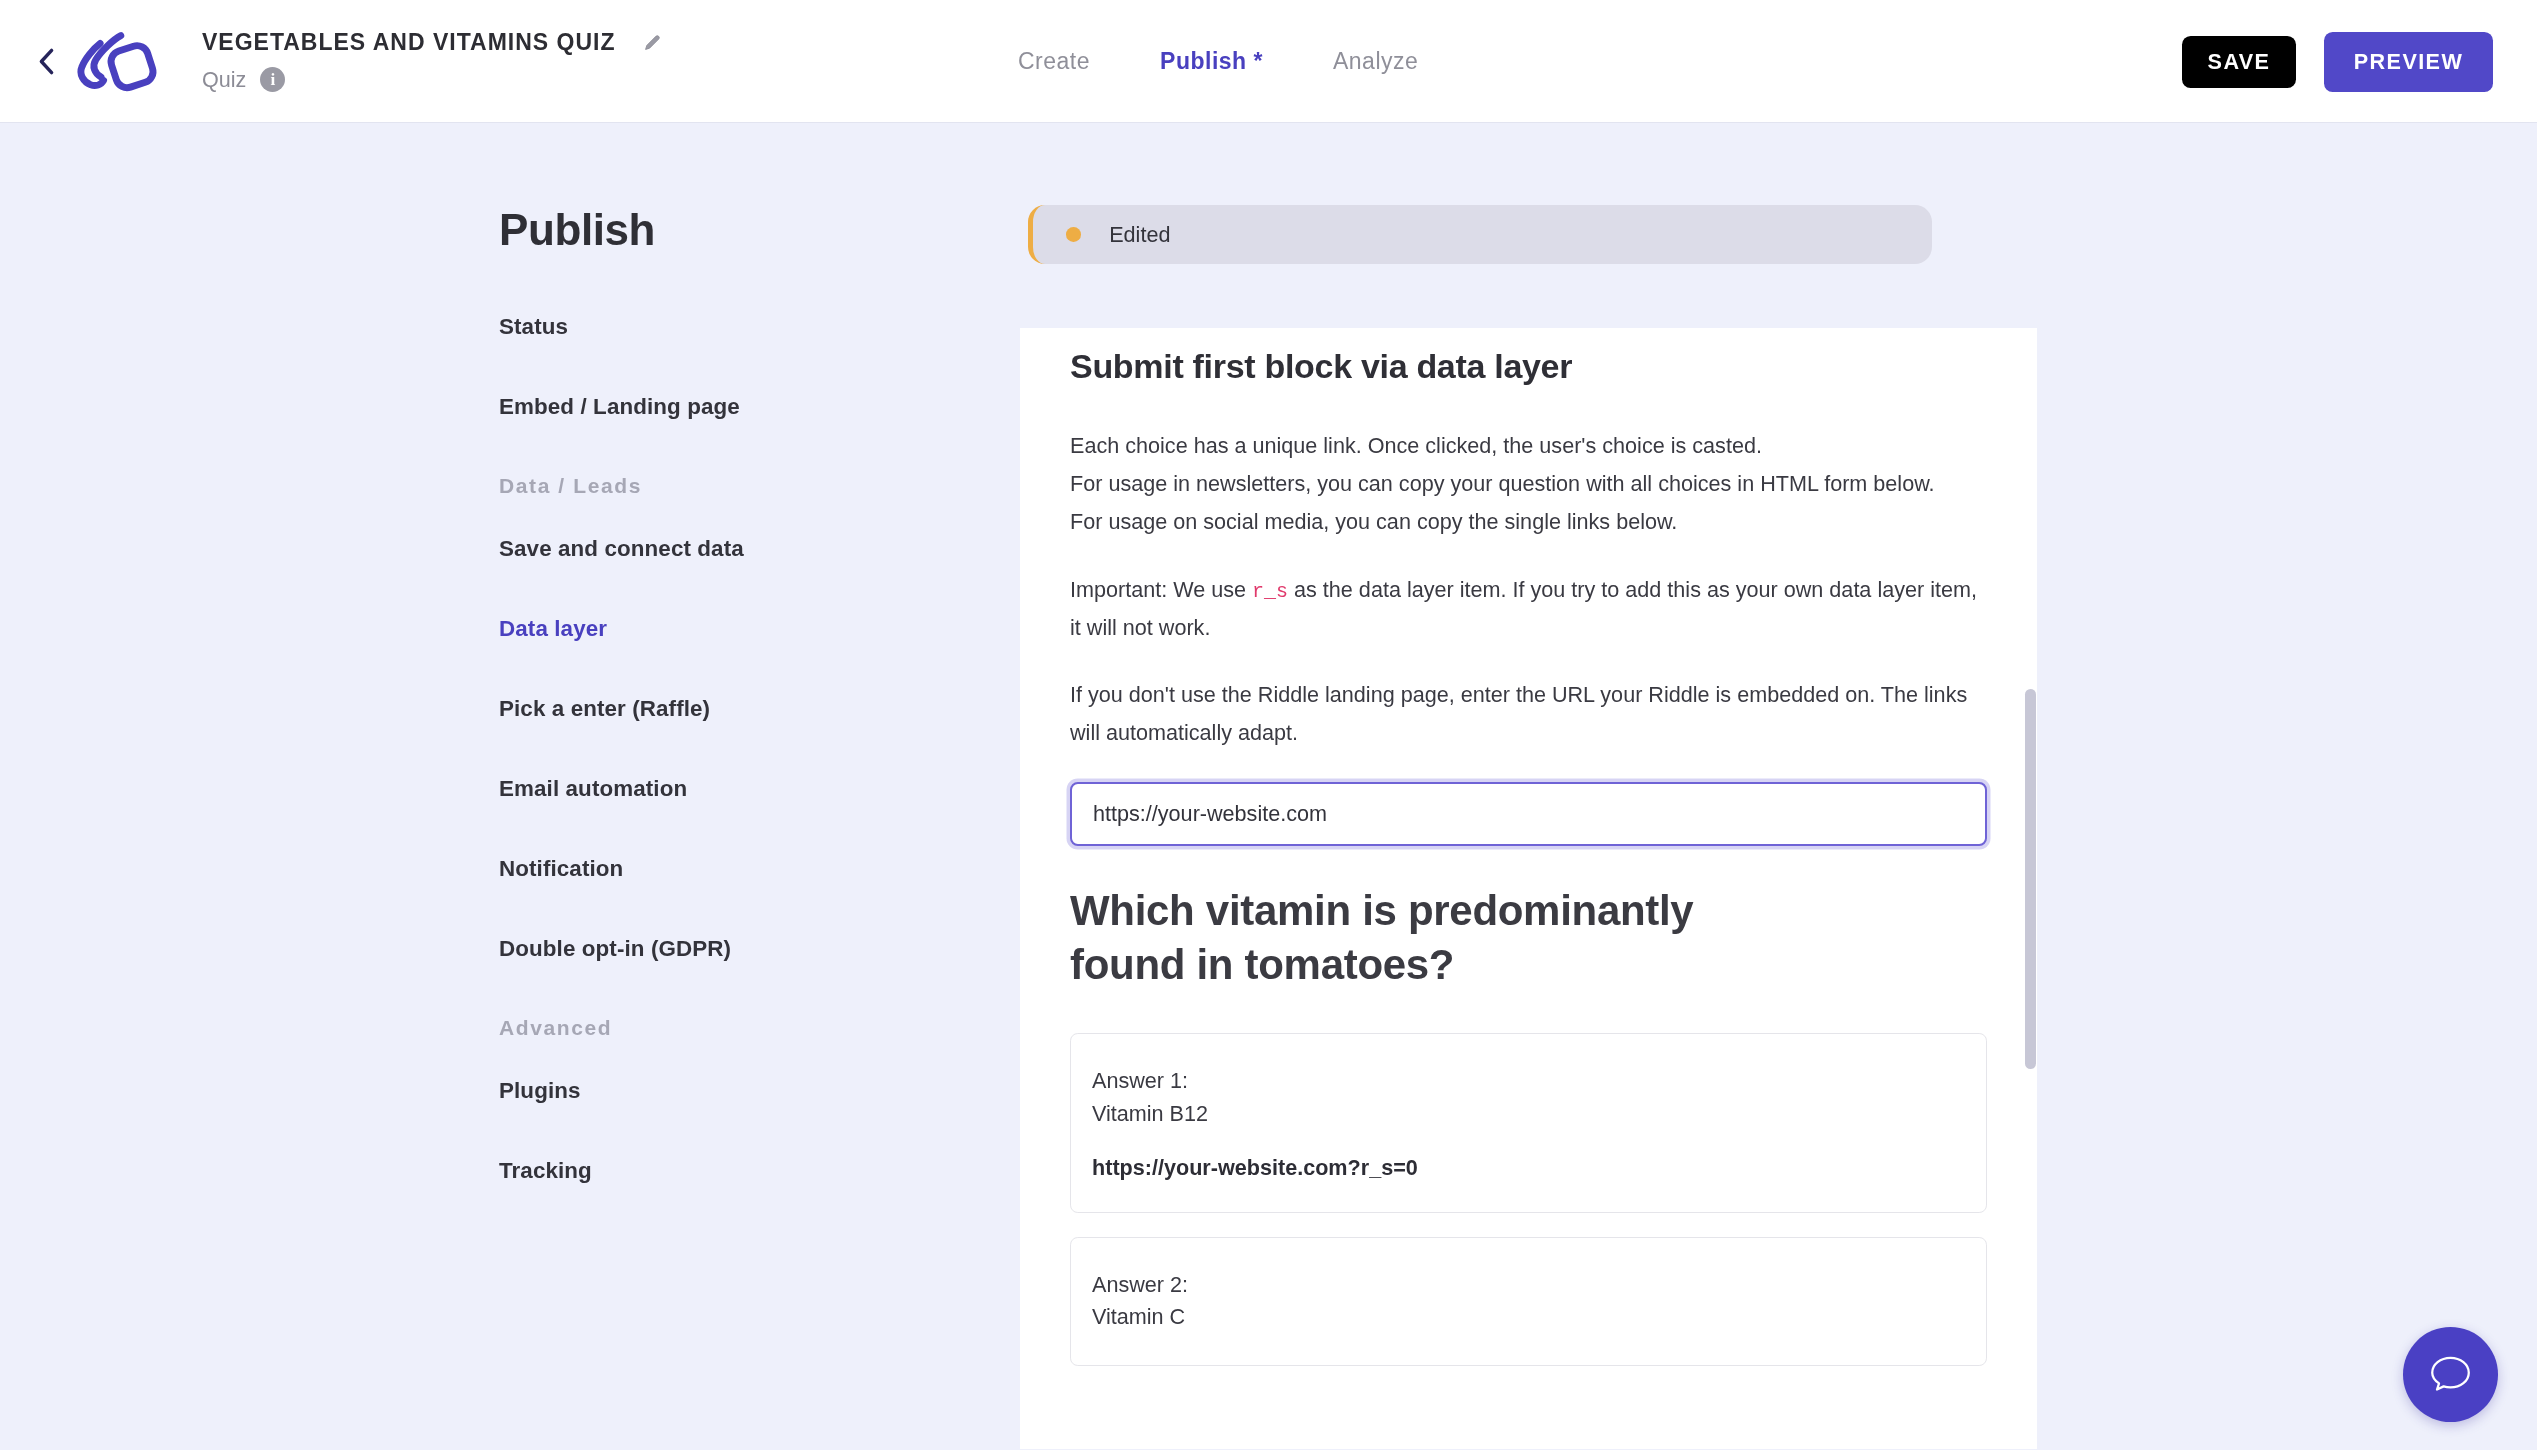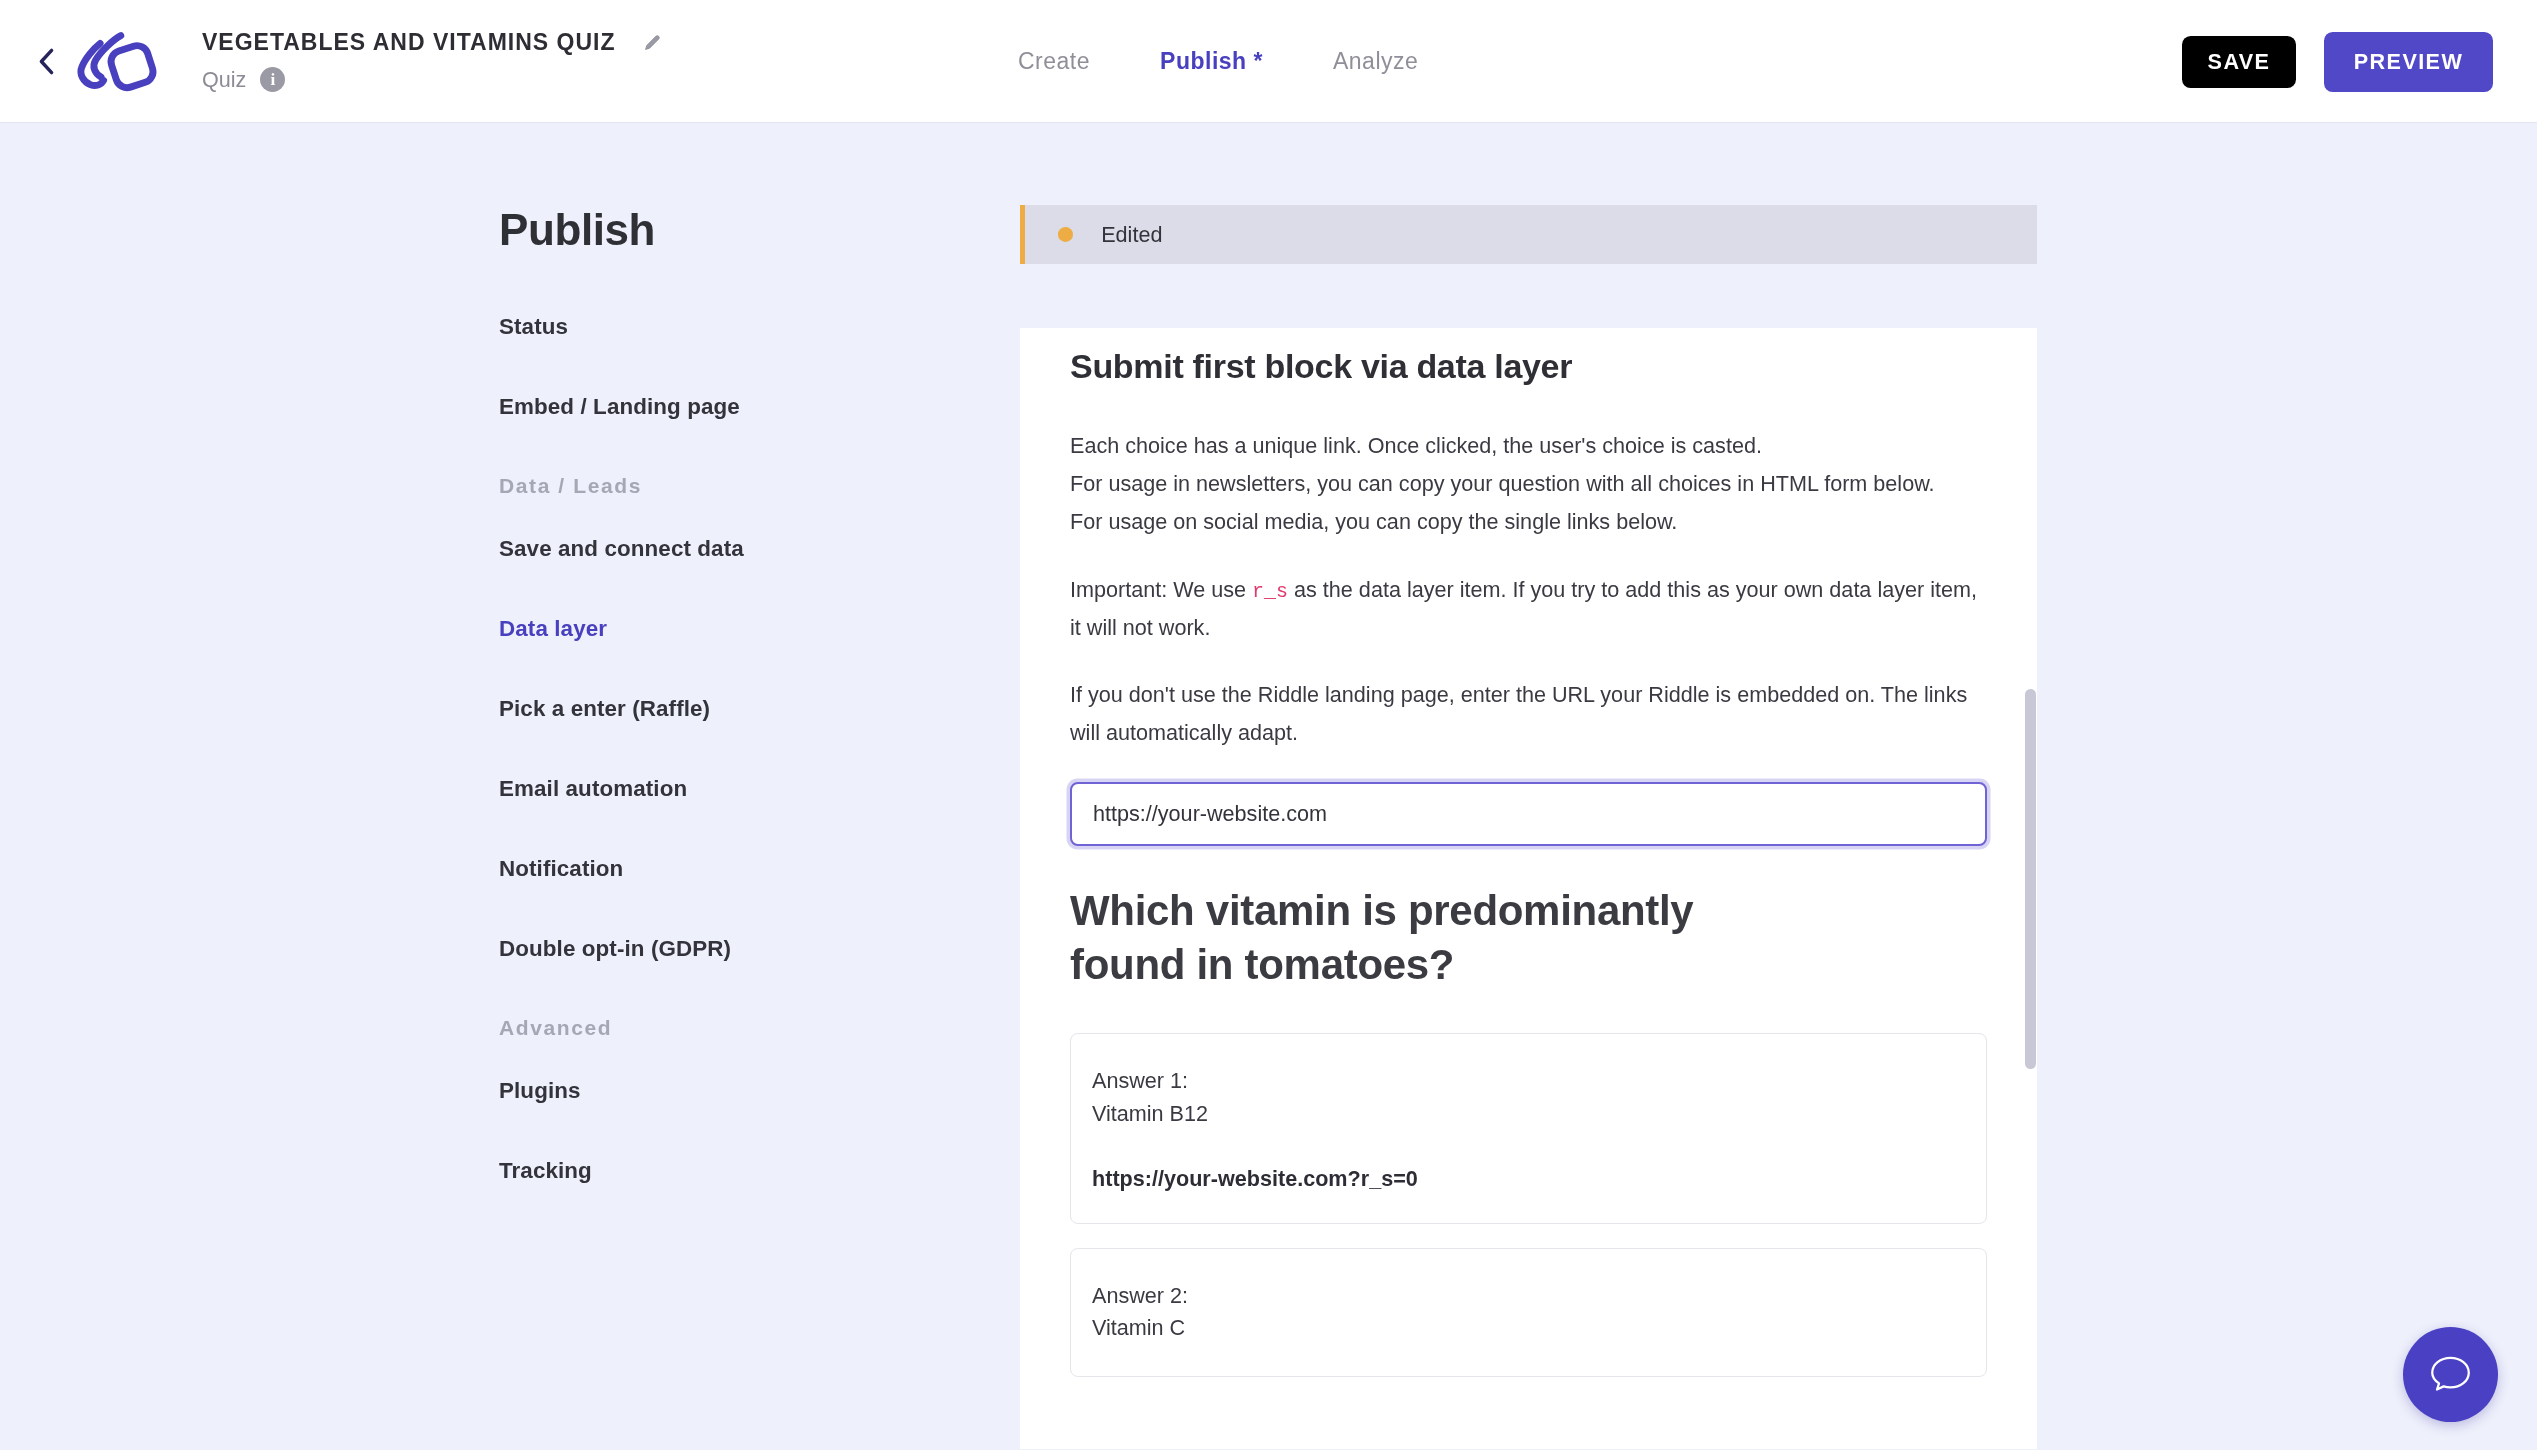--- a/index.html
+++ b/index.html
@@ -97,25 +97,25 @@
     letter-spacing: 1.6px; margin-bottom: 38px;
   }
   .nav-group-label.spaced-top { margin-top: 47px; }
 
   
   .main-col {
     position: absolute; left: 1020px; top: 0; width: 1018px;
   }
 
   .edited-bar {
-    position: absolute; top: 82px; left: 0;
-    width: 1017px; height: 59px;
+    position: absolute; top: 82px; left: 8px;
+    width: 904px; height: 59px;
     background: #dcdce8;
     border-left: 5.2px solid #eead44;
-    display: flex; align-items: center;
+    display: flex; align-items: center; border-radius: 17px;
   }
   .edited-dot {
     width: 14.7px; height: 14.7px; border-radius: 50%;
     background: #eead44; margin-left: 33px;
   }
   .edited-label { font-size: 21.6px; color: #33333b; margin-left: 28.5px; }
 
   .content-card {
     position: absolute; top: 205px; left: 0;
     width: 1017px; height: 1121px;
@@ -161,21 +161,21 @@
   .answer-card {
     width: 917px;
     border: 0.9px solid #e5e5ea;
     border-radius: 7.8px;
     padding: 31px 21px 31px 21px;
     margin-bottom: 24px;
   }
   .answer-label { font-size: 21.6px; color: #3a3a42; line-height: 1.52; }
   .answer-link {
     font-size: 21.6px; font-weight: bold; color: #2d2d35;
-    margin-top: 35px; cursor: pointer;
+    margin-top: 24px; cursor: pointer;
   }
 
   
   .card-scrollbar {
     position: absolute; top: 205px; left: 1005px;
     width: 11.2px; height: 1121px;
   }
   .card-scrollbar-thumb {
     position: absolute; top: 361px; left: 0;
     width: 11.2px; height: 380px;

